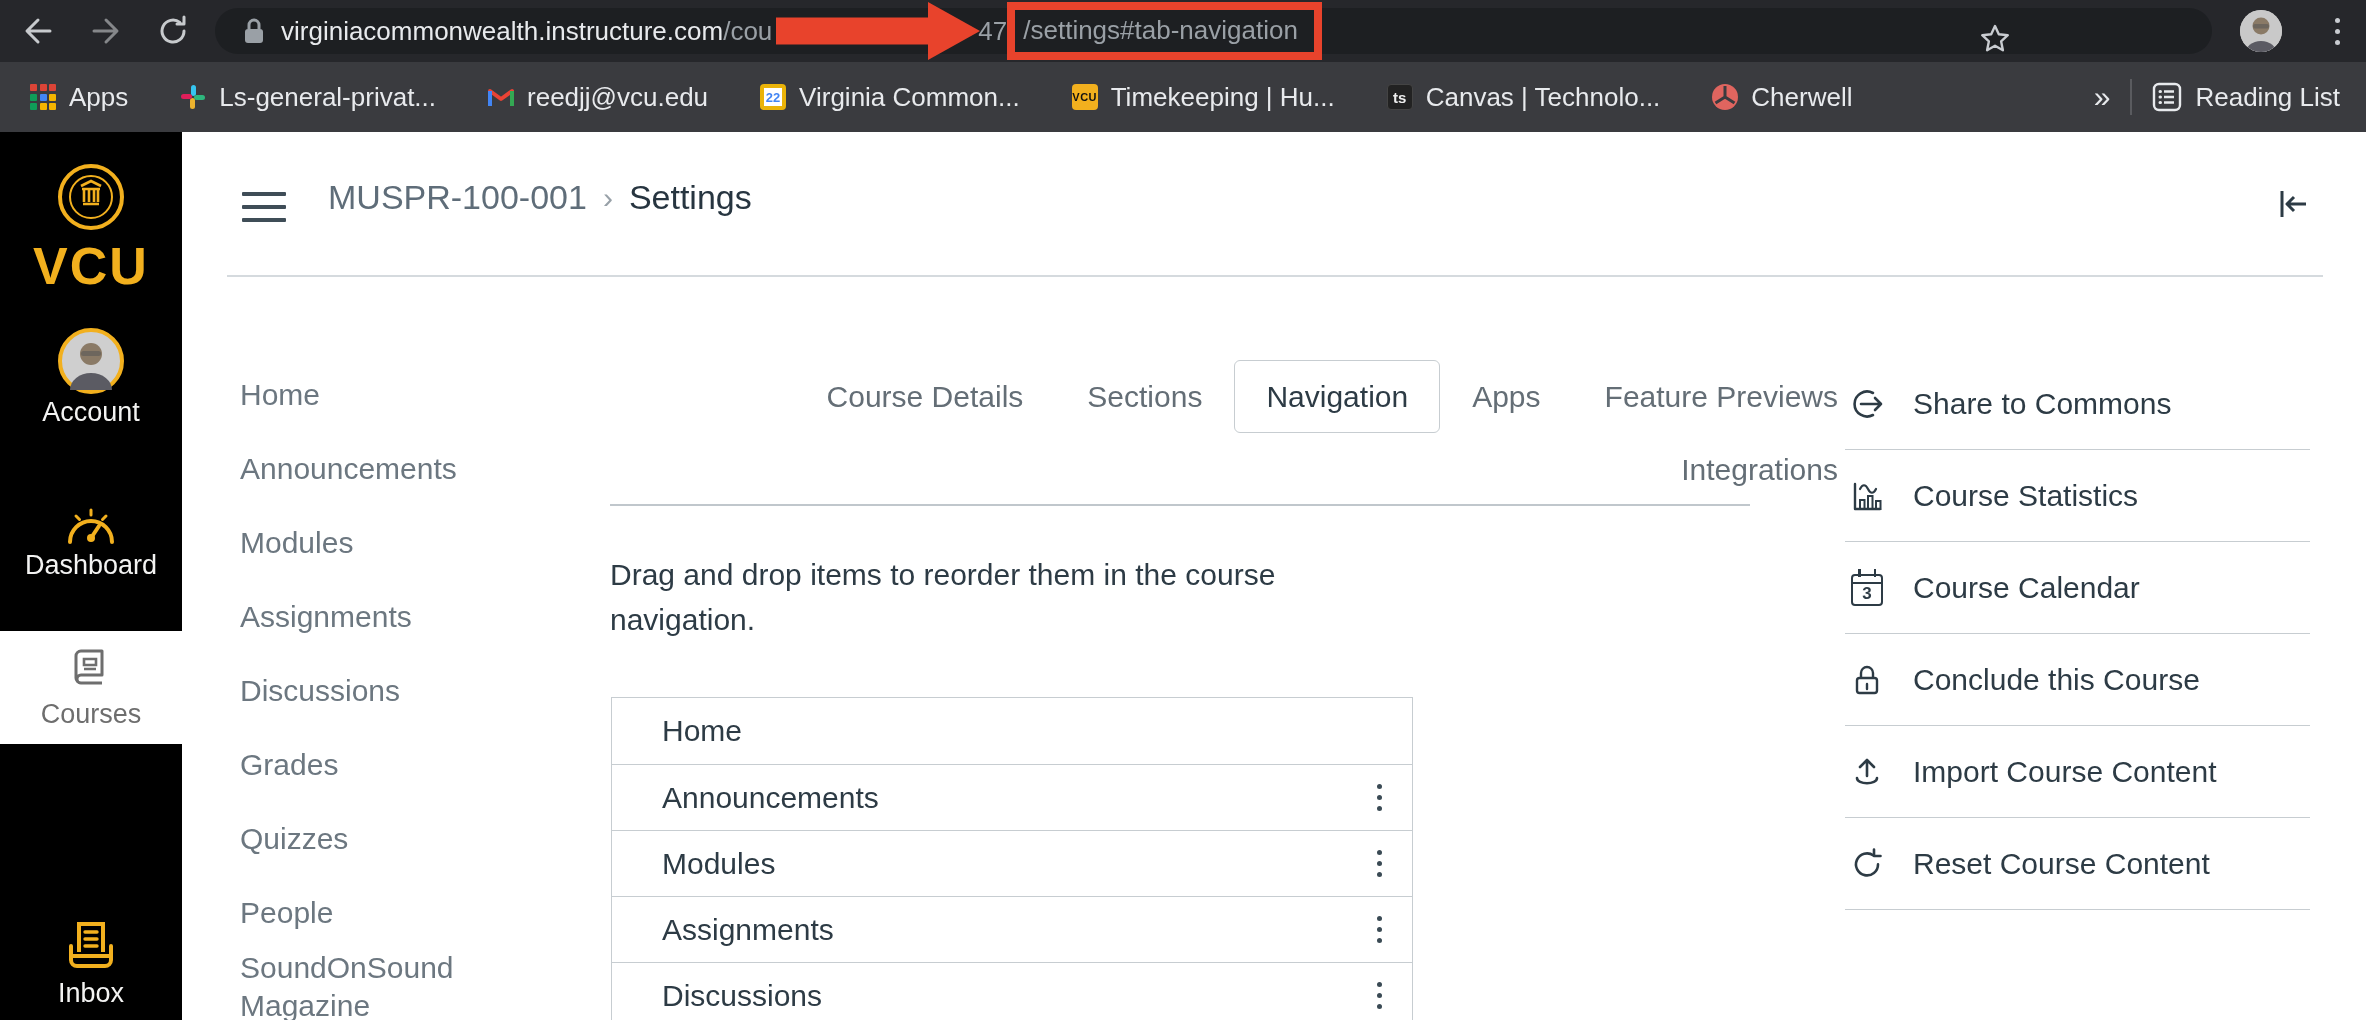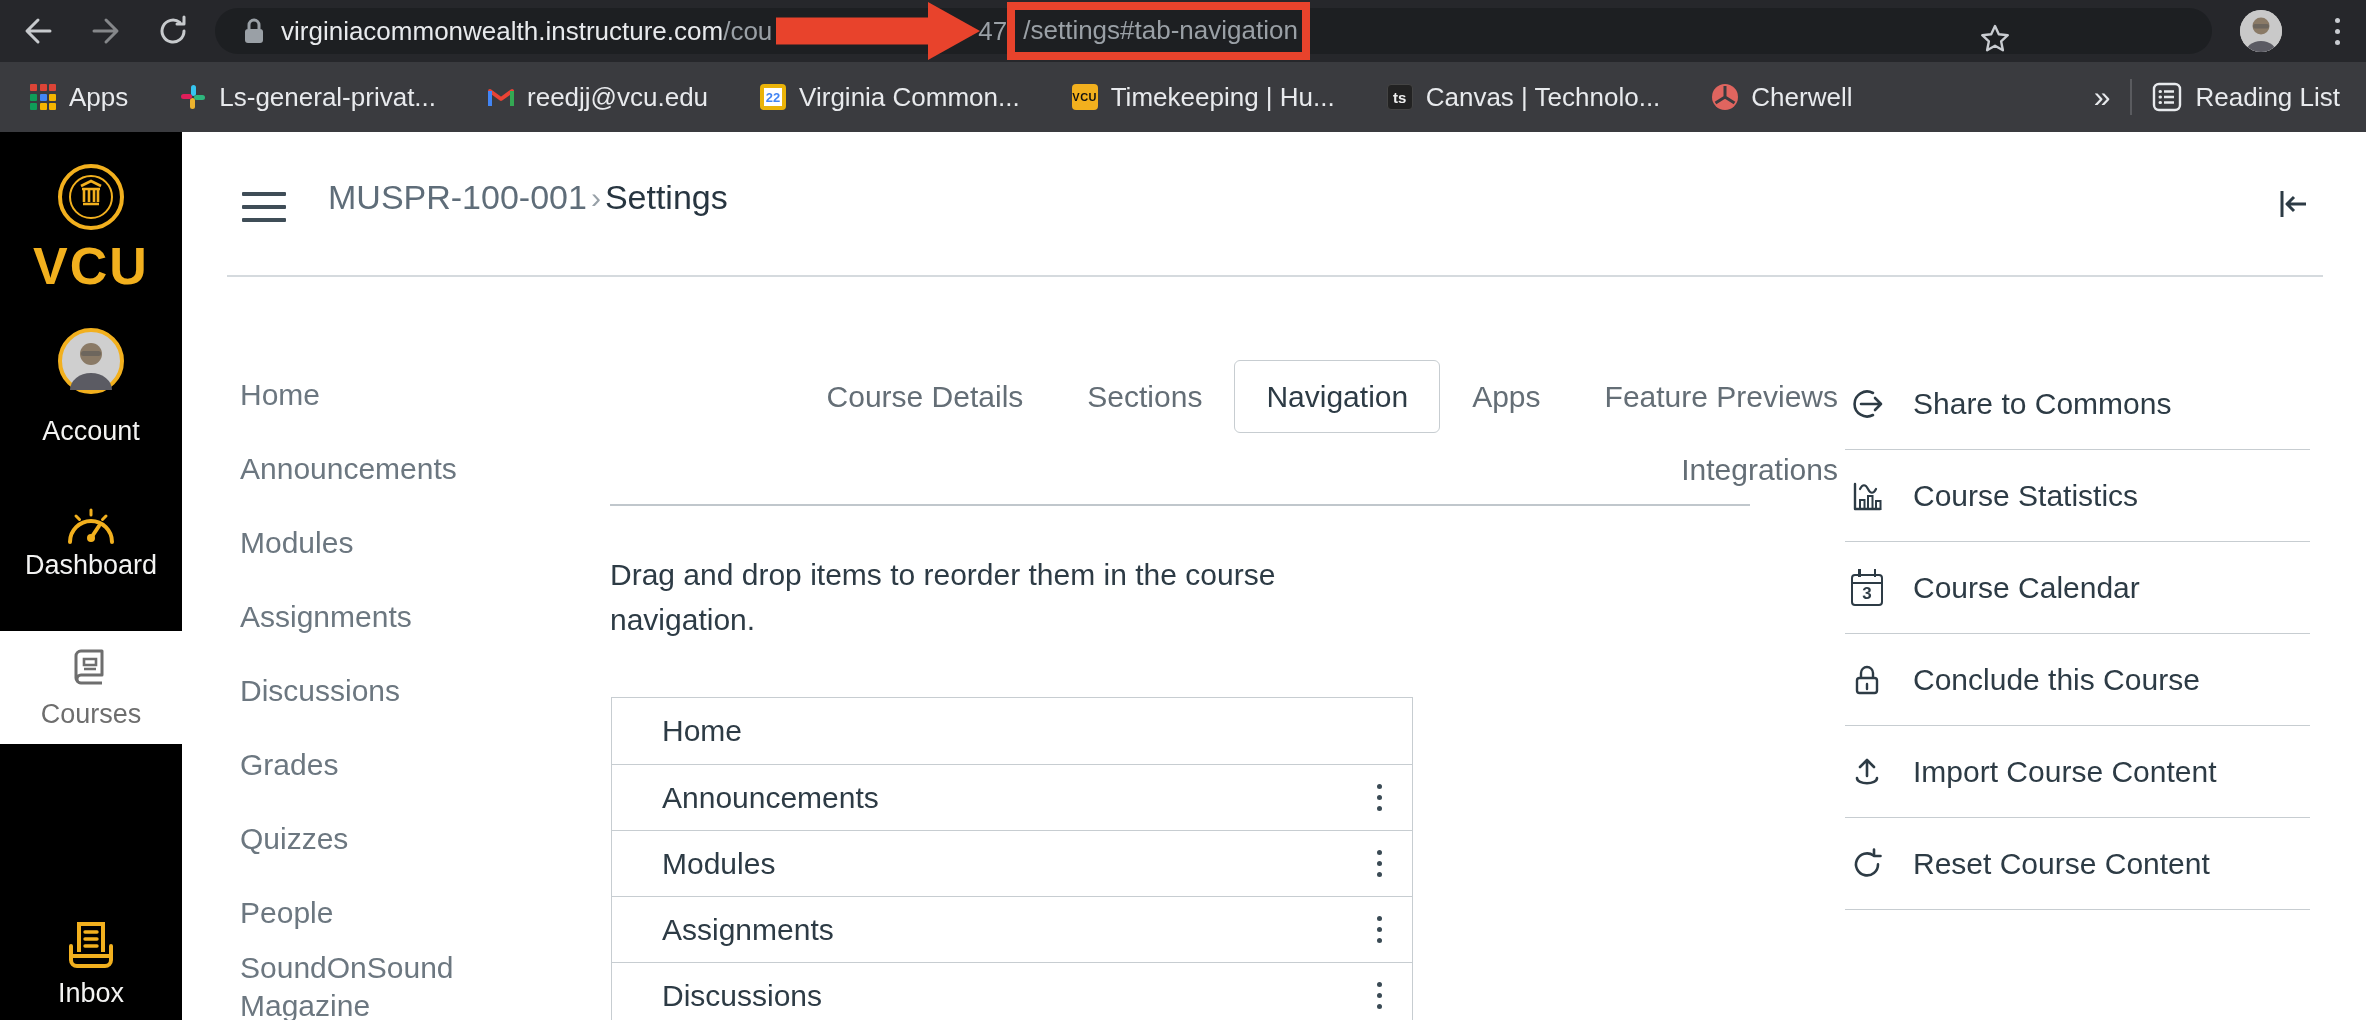--- a/index.html
+++ b/index.html
@@ -11,21 +11,21 @@
   .toolbar { position: absolute; top: 0; left: 0; width: 2366px; height: 62px; background: #26272B; }
   .nav-btn { position: absolute; top: 0; height: 62px; display: flex; align-items: center; justify-content: center; width: 46px; cursor: pointer; }
   .nav-back { left: 14px; } .nav-fwd { left: 84px; } .nav-reload { left: 150px; }
   .omnibox { position: absolute; left: 215px; top: 8px; width: 1997px; height: 46px; background: #1D1F22; border-radius: 23px; display: flex; align-items: center; padding-left: 28px; overflow: visible; }
   .url { font-size: 26px; color: #9AA0A6; display: flex; align-items: center; white-space: pre; }
   .url .domain { color: #E8EAED; }
   .lock-wrap { margin-right: 16px; display: flex; align-items: center; }
   .covered-gap { position: relative; display: inline-block; width: 206px; height: 44px; }
   .arrow-bar { position: absolute; left: 4px; top: 50%; transform: translateY(-50%); width: 152px; height: 27px; background: #E8432C; z-index: 6; }
   .arrow-head { position: absolute; left: 156px; top: 50%; transform: translateY(-50%); width: 0; height: 0; border-top: 29px solid transparent; border-bottom: 29px solid transparent; border-left: 52px solid #E8432C; z-index: 6; }
-  .hl-box { display: inline-block; border: 8px solid #E8432C; padding: 3px 4px 5px 8px; line-height: 34px; }
+  .hl-box { display: inline-block; border: 8px solid #E8432C; padding: 3px 16px 5px 8px; line-height: 34px; }
   .star-btn { position: absolute; right: 200px; top: 14px; cursor: pointer; }
   .avatar-btn { position: absolute; left: 2240px; top: 10px; width: 42px; height: 42px; border-radius: 50%; overflow: hidden; cursor: pointer; background: #C9C9C9; }
   .menu-btn { position: absolute; left: 2322px; top: 13px; width: 30px; height: 36px; display: flex; flex-direction: column; align-items: center; justify-content: center; gap: 6px; cursor: pointer; }
   .menu-btn i { width: 5px; height: 5px; border-radius: 50%; background: #C9CCD1; }
 
   
   .bookmarks { position: absolute; top: 62px; left: 0; width: 2366px; height: 70px; background: #3A3B3F; display: flex; align-items: center; padding: 0 26px 0 30px; gap: 52px; color: #E8EAED; font-size: 26px; }
   .bm { display: flex; align-items: center; gap: 13px; white-space: nowrap; cursor: pointer; }
   .bm-right { margin-left: auto; display: flex; align-items: center; gap: 20px; }
   .bm-sep { width: 2px; height: 36px; background: #5A5B5F; }
@@ -48,21 +48,21 @@
   .gnav { position: absolute; left: 0; top: 0; width: 182px; height: 888px; background: #000; }
   .gitem { position: absolute; left: 0; width: 182px; text-align: center; color: #F3F3F2; font-size: 27px; cursor: pointer; }
   .gitem .ico { display: flex; justify-content: center; }
   .g-active { position: absolute; left: 0; top: 499px; width: 182px; height: 113px; background: #fff; color: #6E6E6E; cursor: pointer; }
   .g-active .lbl { margin-top: 6px; text-align: center; font-size: 27px; }
 
   
   .main { position: absolute; left: 182px; top: 0; width: 2184px; height: 888px; }
   .burger { position: absolute; left: 60px; top: 60px; width: 44px; cursor: pointer; }
   .burger i { display: block; height: 4px; background: #3F4D57; margin-bottom: 9px; border-radius: 1px; }
-  .crumbs { position: absolute; left: 146px; top: 46px; font-size: 34px; display: flex; align-items: center; gap: 4px; }
+  .crumbs { position: absolute; left: 146px; top: 46px; font-size: 34px; display: flex; align-items: center; gap: 16px; }
   .crumb-course { color: #5F6D79; cursor: pointer; }
   .crumb-sep { color: #98A1A8; font-size: 30px; }
   .crumb-page { color: #273540; }
   .collapse-btn { position: absolute; right: 52px; top: 52px; cursor: pointer; }
   .head-divider { position: absolute; left: 45px; top: 143px; width: 2096px; height: 2px; background: #D5DADE; }
 
   
   .cnav { position: absolute; left: 58px; top: 226px; width: 286px; }
   .cnav a { display: flex; align-items: center; height: 74px; font-size: 30px; color: #6C7780; cursor: pointer; line-height: 38px; }
 
@@ -242,21 +242,21 @@
 
     <div class="gitem" style="top:196px">
       <span class="ico">
         <svg width="66" height="66" viewBox="0 0 66 66">
             <circle cx="33" cy="33" r="31" fill="#CFCFCF" stroke="#F2B01E" stroke-width="4"></circle>
             <circle cx="33" cy="26" r="11" fill="#8A7A66"></circle>
             <path d="M12 62 a21 17 0 0 1 42 0 z" fill="#5B5B63"></path>
             <rect x="23" y="23" width="20" height="5" rx="2.5" fill="#555" opacity=".55"></rect>
           </svg>
       </span>
-      <div style="margin-top:22px">Account</div>
+      <div style="margin-top:3px">Account</div>
     </div>
 
     <div class="gitem" style="top:368px">
       <span class="ico">
         <svg width="56" height="46" viewBox="0 0 56 46">
             <path d="M7 42 a21 21 0 1 1 42 0" stroke="#F2B01E" stroke-width="4" fill="none" stroke-linecap="round"></path>
             <path d="M28 10 v5 M13 16 l3.5 3.5 M43 16 l-3.5 3.5" stroke="#F2B01E" stroke-width="3" stroke-linecap="round"></path>
             <path d="M28 38 L36 26" stroke="#F2B01E" stroke-width="4" stroke-linecap="round"></path>
             <circle cx="28" cy="38" r="4" fill="#F2B01E"></circle>
           </svg>

